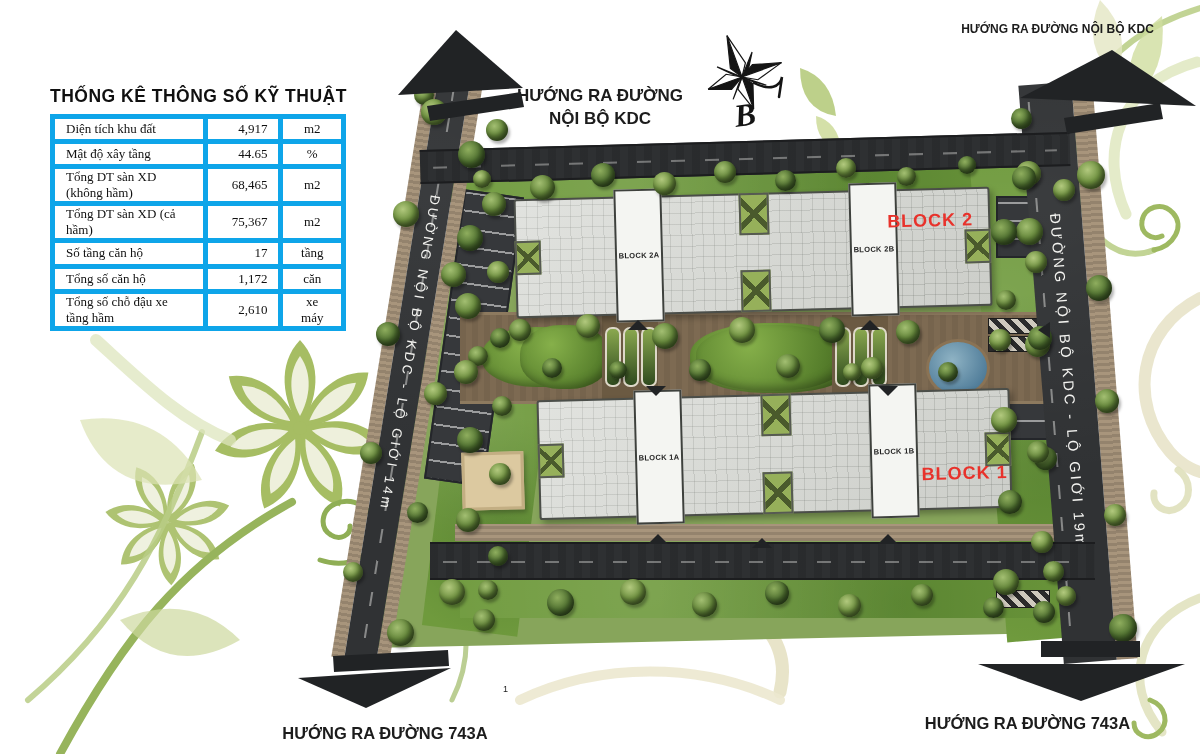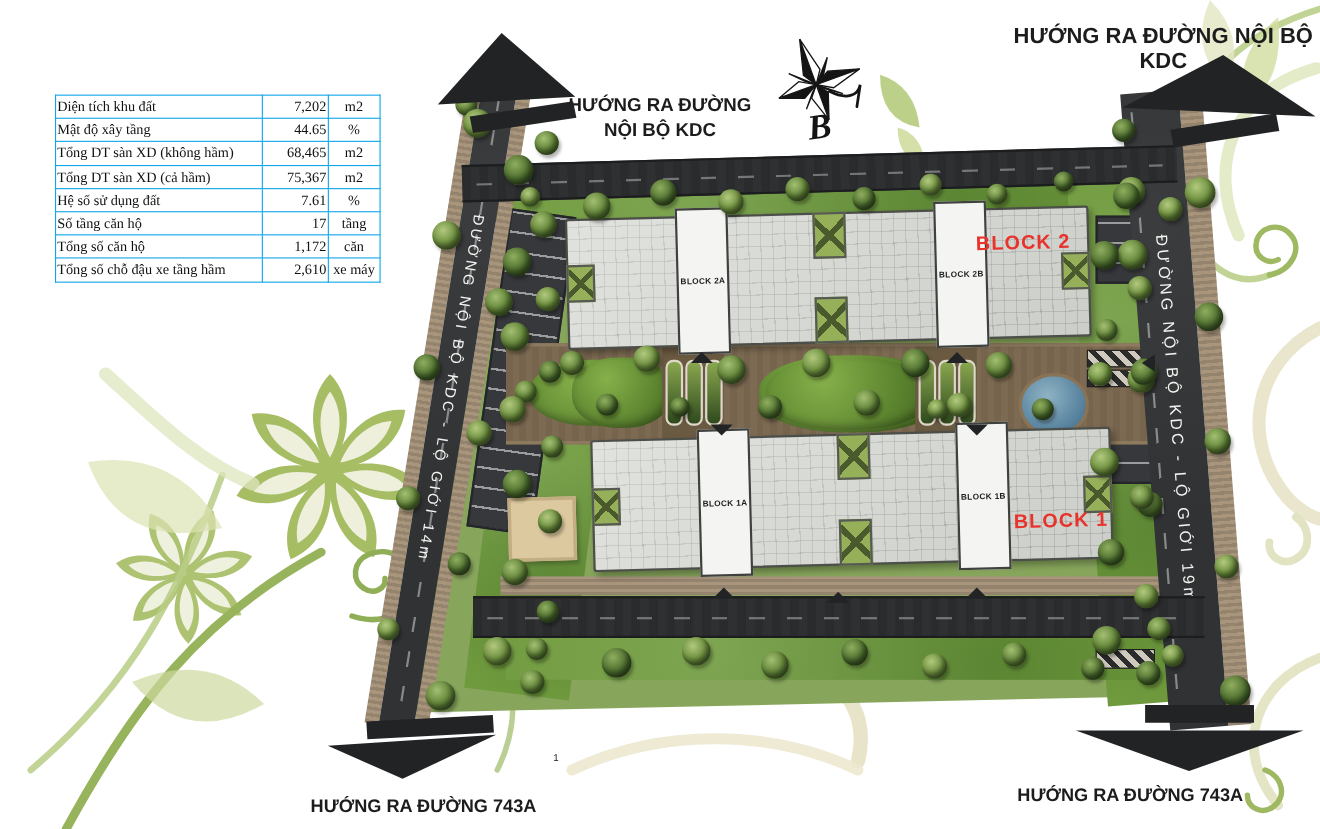--- a/index.html
+++ b/index.html
@@ -74,21 +74,21 @@
   .t1{background:radial-gradient(circle at 38% 32%,#8fae5e,#4f7030 50%,#2f4a1d);}
   .t2{background:radial-gradient(circle at 38% 32%,#b2c97e,#6f9140 48%,#466327);}
 
   
   .dir{position:absolute;z-index:7;color:#1c1c1c;font-weight:bold;text-align:center;}
   .stats{position:absolute;left:50px;top:86px;z-index:9;width:296px;}
   .stats .ttl{font-size:17.5px;font-weight:600;color:#101010;text-align:center;
     letter-spacing:.5px;margin-bottom:7px;white-space:nowrap;}
   table.param{border-collapse:collapse;width:296px;background:rgba(255,255,255,.85);
     font-family:"Liberation Serif",serif;font-size:13px;color:#101010;}
-  table.param td{border:1px solid #0ea5e9;height:20.2px;padding:0 1px;}
+  table.param td{border:5px solid #0ea5e9;height:20.2px;padding:0 11px;}
   td.c1{width:184px;}  td.c2{width:56px;text-align:right;}  td.c3{width:44px;text-align:center;}
   #pgmark{position:absolute;left:503px;top:684px;font-size:9px;color:#222;z-index:7;}
   .ov{position:absolute;left:0;top:0;z-index:8;pointer-events:none;}
 </style>
 </head>
 <body>
 
 <div class="stage">
 
   <svg id="swirls" width="1200" height="754">
@@ -365,54 +365,50 @@
       <polygon points="50,52 30,34 42,46" fill="#141414"></polygon>
     </g>
     <path d="M62,58 C78,66 88,62 90,52 L87,72" fill="none" stroke="#141414" stroke-width="2.5" stroke-linecap="round"></path>
     <text x="44" y="102" font-family="Liberation Serif, serif" font-style="italic" font-weight="bold" font-size="32" fill="#141414" transform="rotate(-8 44 102)">B</text>
   </svg>
 
   <div class="dir" style="left:500px;top:84px;width:200px;font-size:17px;line-height:23px;">
     <div>HƯỚNG RA ĐƯỜNG</div>
     <div>NỘI BỘ KDC</div>
   </div>
-  <div class="dir" style="left:915px;top:22px;width:285px;font-size:20px;">HƯỚNG RA ĐƯỜNG NỘI BỘ KDC</div>
+  <div class="dir" style="left:915px;top:22px;width:285px;font-size:12px;">HƯỚNG RA ĐƯỜNG NỘI BỘ KDC</div>
   <div class="dir" style="left:265px;top:724px;width:240px;font-size:16.5px;">HƯỚNG RA ĐƯỜNG 743A</div>
   <div class="dir" style="left:905px;top:714px;width:245px;font-size:16.5px;">HƯỚNG RA ĐƯỜNG 743A</div>
   <div id="pgmark">1</div>
 
   <div class="stats">
+    <div class="ttl">THỐNG KÊ THÔNG SỐ KỸ THUẬT</div>
     <table class="param">
       <tbody>
         <tr>
             <td class="c1">Diện tích khu đất</td>
-            <td class="c2">7,202</td>
+            <td class="c2">4,917</td>
             <td class="c3">m2</td>
           </tr>
         <tr>
             <td class="c1">Mật độ xây tầng</td>
             <td class="c2">44.65</td>
             <td class="c3">%</td>
           </tr>
         <tr>
             <td class="c1">Tổng DT sàn XD (không hầm)</td>
             <td class="c2">68,465</td>
             <td class="c3">m2</td>
           </tr>
         <tr>
             <td class="c1">Tổng DT sàn XD (cả hầm)</td>
             <td class="c2">75,367</td>
             <td class="c3">m2</td>
           </tr>
         <tr>
-            <td class="c1">Hệ số sử dụng đất</td>
-            <td class="c2">7.61</td>
-            <td class="c3">%</td>
-          </tr>
-        <tr>
             <td class="c1">Số tầng căn hộ</td>
             <td class="c2">17</td>
             <td class="c3">tầng</td>
           </tr>
         <tr>
             <td class="c1">Tổng số căn hộ</td>
             <td class="c2">1,172</td>
             <td class="c3">căn</td>
           </tr>
         <tr>

